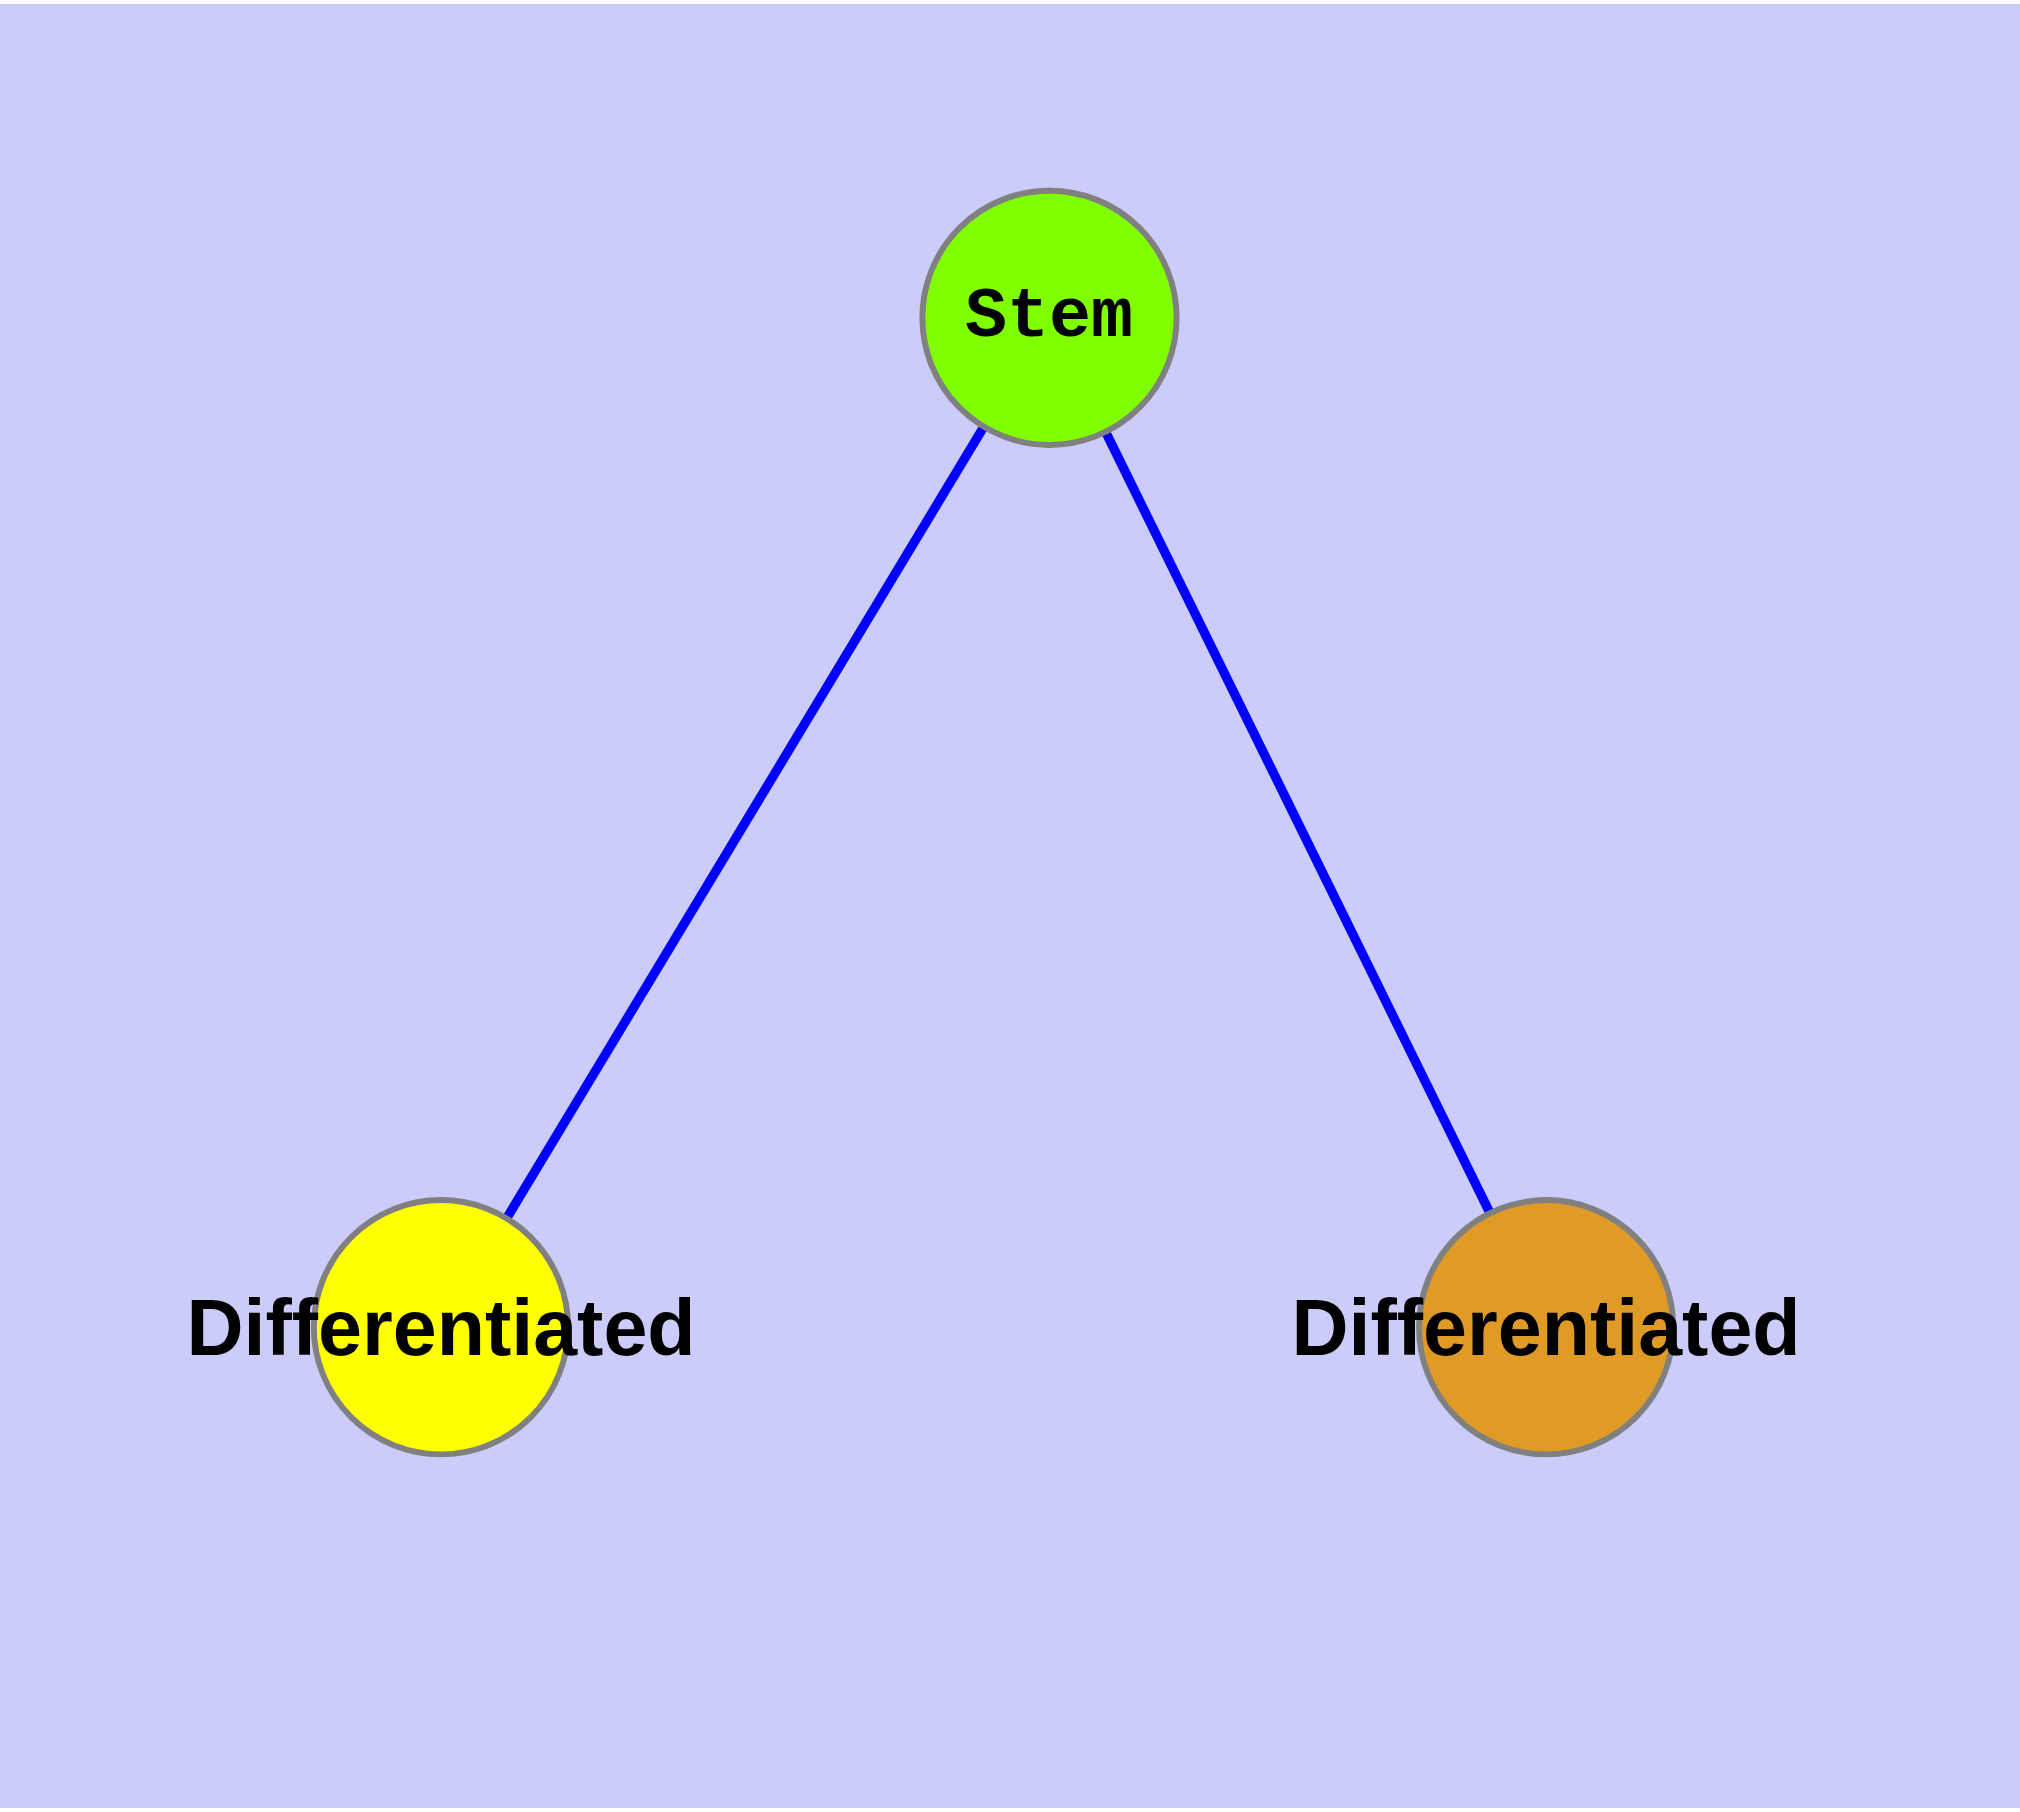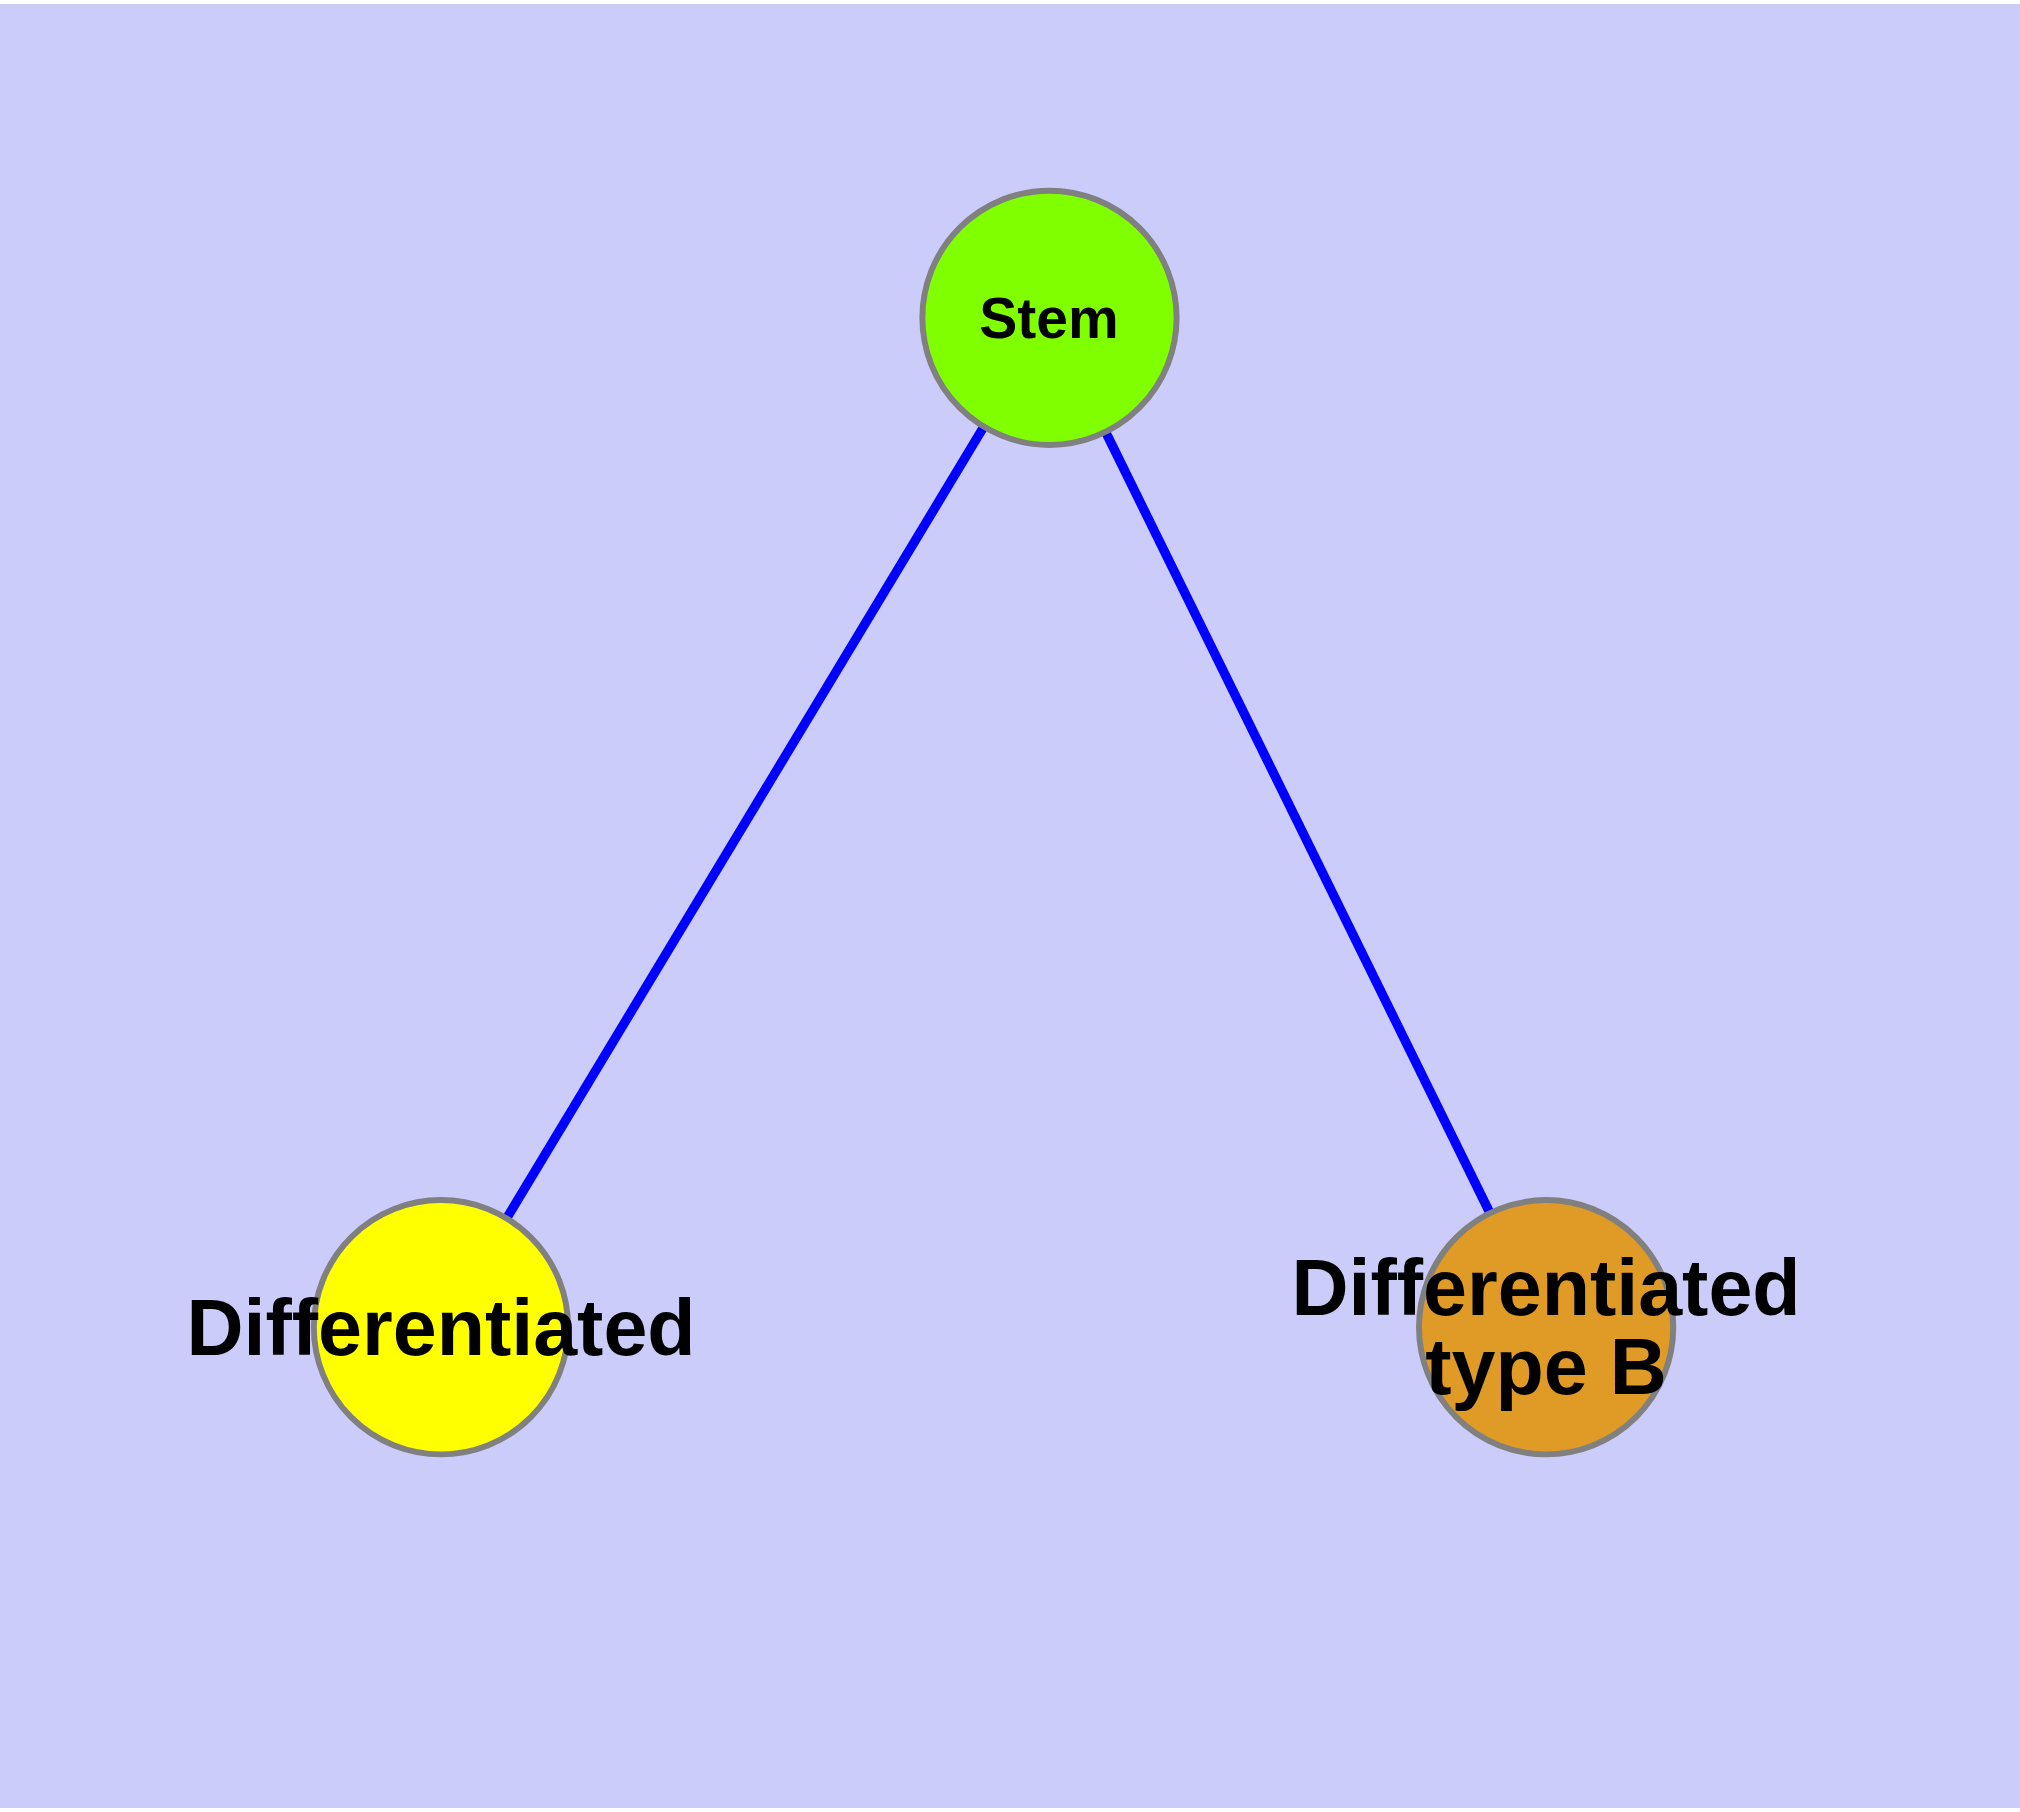--- a/index.html
+++ b/index.html
@@ -34,21 +34,21 @@
     position: absolute;
     text-align: center;
     font-family: "Liberation Sans", sans-serif;
     font-weight: bold;
     color: #000000;
     white-space: nowrap;
     line-height: 1.0;
     pointer-events: none;
     transform: translate(-50%, -50%);
   }
-  .label-stem   { font-size: 57px; }
+  .label-stem   { font-size: 70px; font-family: Liberation Mono, monospace; }
   .label-typea  { font-size: 79px; }
   .label-typeb  { font-size: 79px; }
 </style>
 </head>
 <body>
 
 <div id="canvas">
 
   <div id="plot-area" style="background: rgb(204, 204, 251);"></div>
 
@@ -69,17 +69,16 @@
   <div class="node-label label-stem" style="left: 1049px; top: 318px; color: rgb(0, 0, 0);">
     <span>Stem</span>
   </div>
 
   <div class="node-label label-typea" style="left: 441px; top: 1327px; color: rgb(0, 0, 0);">
     <div>Differentiated</div>
   </div>
 
   <div class="node-label label-typeb" style="left: 1546px; top: 1327px; color: rgb(0, 0, 0);">
     <div>Differentiated</div>
-    <div>type B</div>
   </div>
 
 </div>
 
 
 </body></html>

